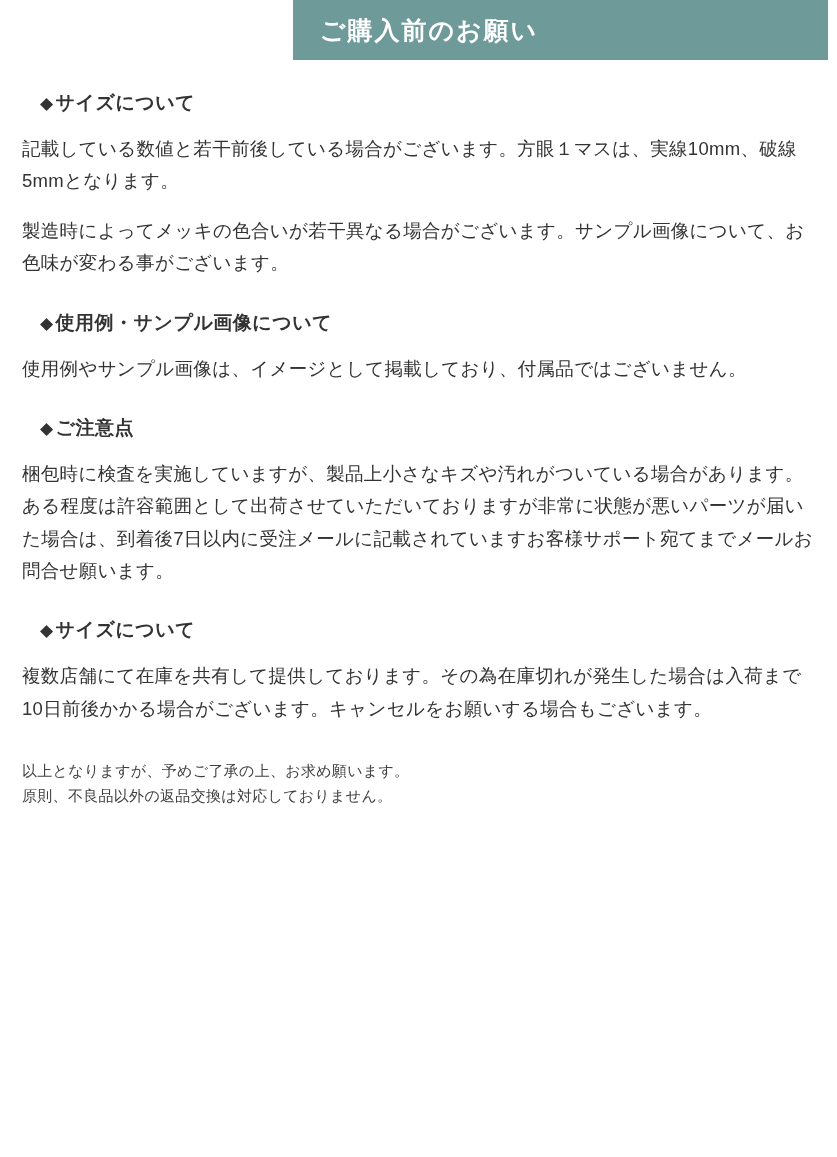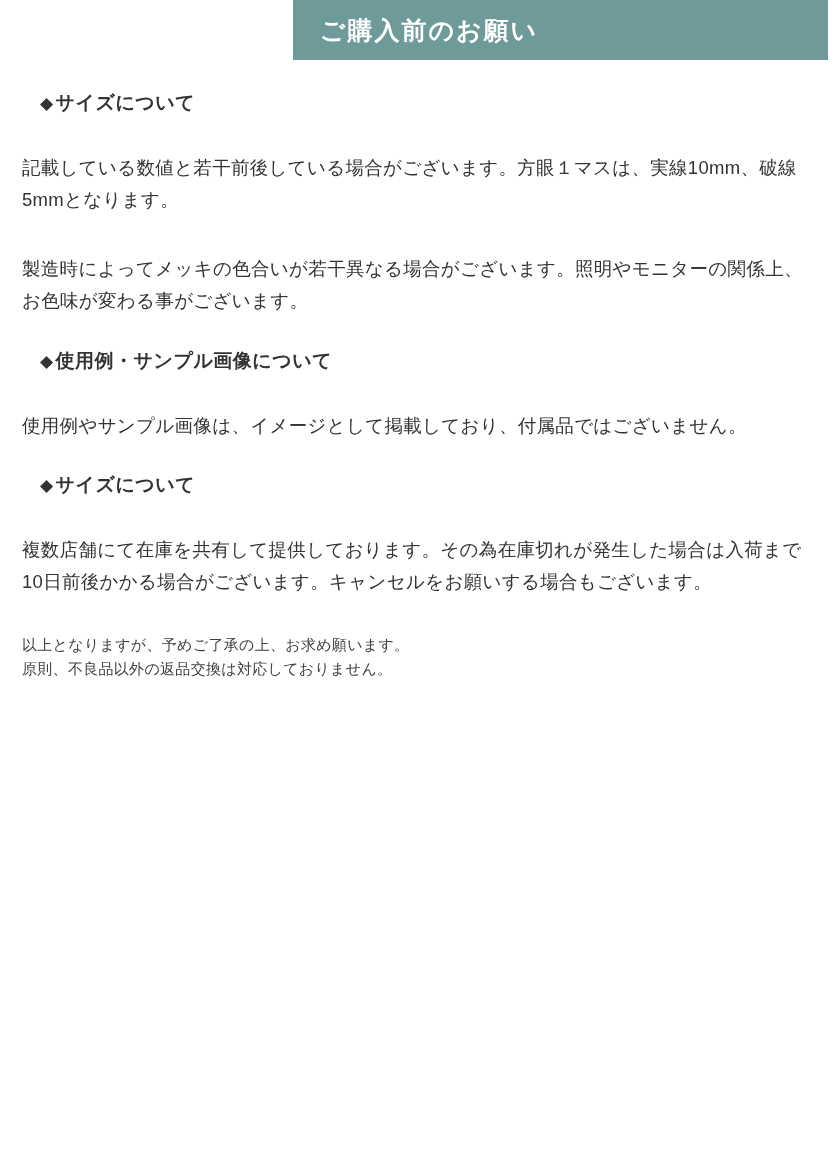--- a/index.html
+++ b/index.html
@@ -61,21 +61,21 @@
     letter-spacing: 0.5px;
   }
   .section-heading .diamond {
     font-size: 17px;
     margin-right: 2px;
   }
   .section-body {
     font-size: 18.5px;
     line-height: 1.75;
     color: #333333;
-    margin: 36px 0 0 0;
+    margin: 17px 0 0 0;
     letter-spacing: 0.3px;
     white-space: pre-line;
   }
   .closing {
     font-size: 15px;
     line-height: 1.65;
     color: #404040;
     margin: 34px 0 0 0;
     letter-spacing: 0.3px;
     white-space: pre-line;
@@ -94,30 +94,36 @@
   <div class="content">
 
     <div class="section">
       <div class="section-heading">
         <span class="diamond">◆</span><span>サイズについて</span>
       </div>
       <div class="section-body">記載している数値と若干前後している場合がございます。方眼１マスは、実線10mm、破線5mmとなります。</div>
     </div>
 
     <div class="section">
-      <div class="section-body">製造時によってメッキの色合いが若干異なる場合がございます。照明やモニターの関係上、お色味が変わる事がございます。</div>
+      <div class="section-body">製造時によってメッキの色合いが若干異なる場合がございます。サンプル画像について、お色味が変わる事がございます。</div>
     </div>
 
     <div class="section">
       <div class="section-heading">
         <span class="diamond">◆</span><span>使用例・サンプル画像について</span>
       </div>
       <div class="section-body">使用例やサンプル画像は、イメージとして掲載しており、付属品ではございません。</div>
     </div>
 
+    <div class="section">
+      <div class="section-heading">
+        <span class="diamond">◆</span><span>ご注意点</span>
+      </div>
+      <div class="section-body">梱包時に検査を実施していますが、製品上小さなキズや汚れがついている場合があります。ある程度は許容範囲として出荷させていただいておりますが非常に状態が悪いパーツが届いた場合は、到着後7日以内に受注メールに記載されていますお客様サポート宛てまでメールお問合せ願います。</div>
+    </div>
 
     <div class="section">
       <div class="section-heading">
         <span class="diamond">◆</span><span>サイズについて</span>
       </div>
       <div class="section-body">複数店舗にて在庫を共有して提供しております。その為在庫切れが発生した場合は入荷まで10日前後かかる場合がございます。キャンセルをお願いする場合もございます。</div>
     </div>
 
     <div class="section">
     </div>

